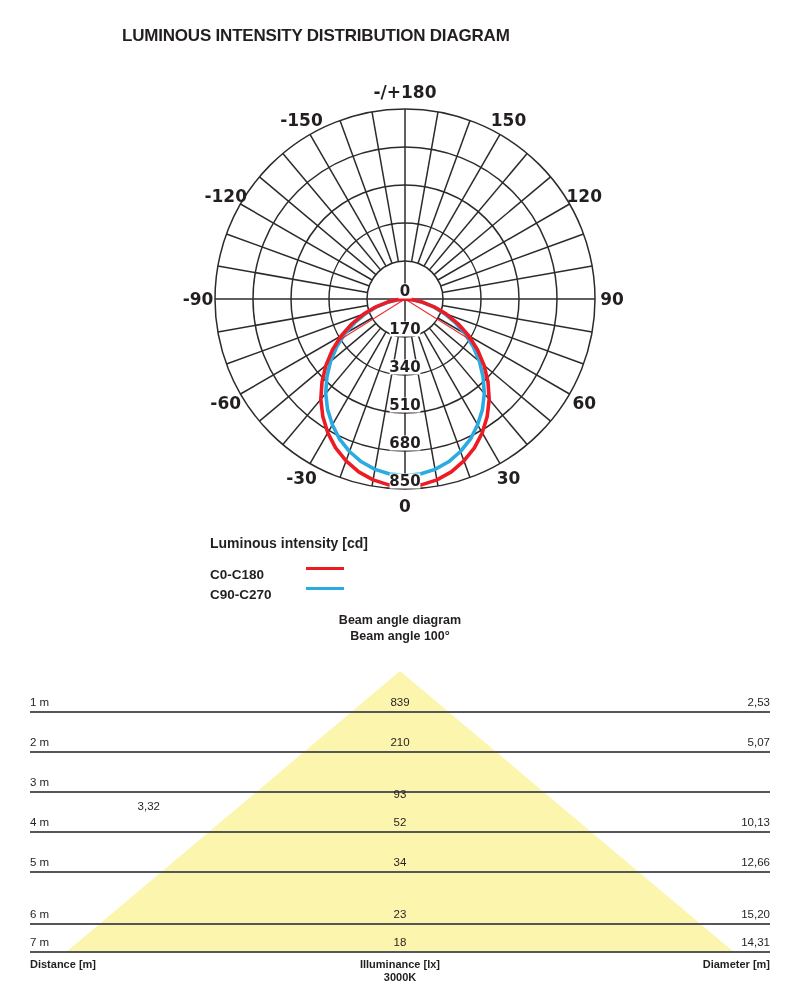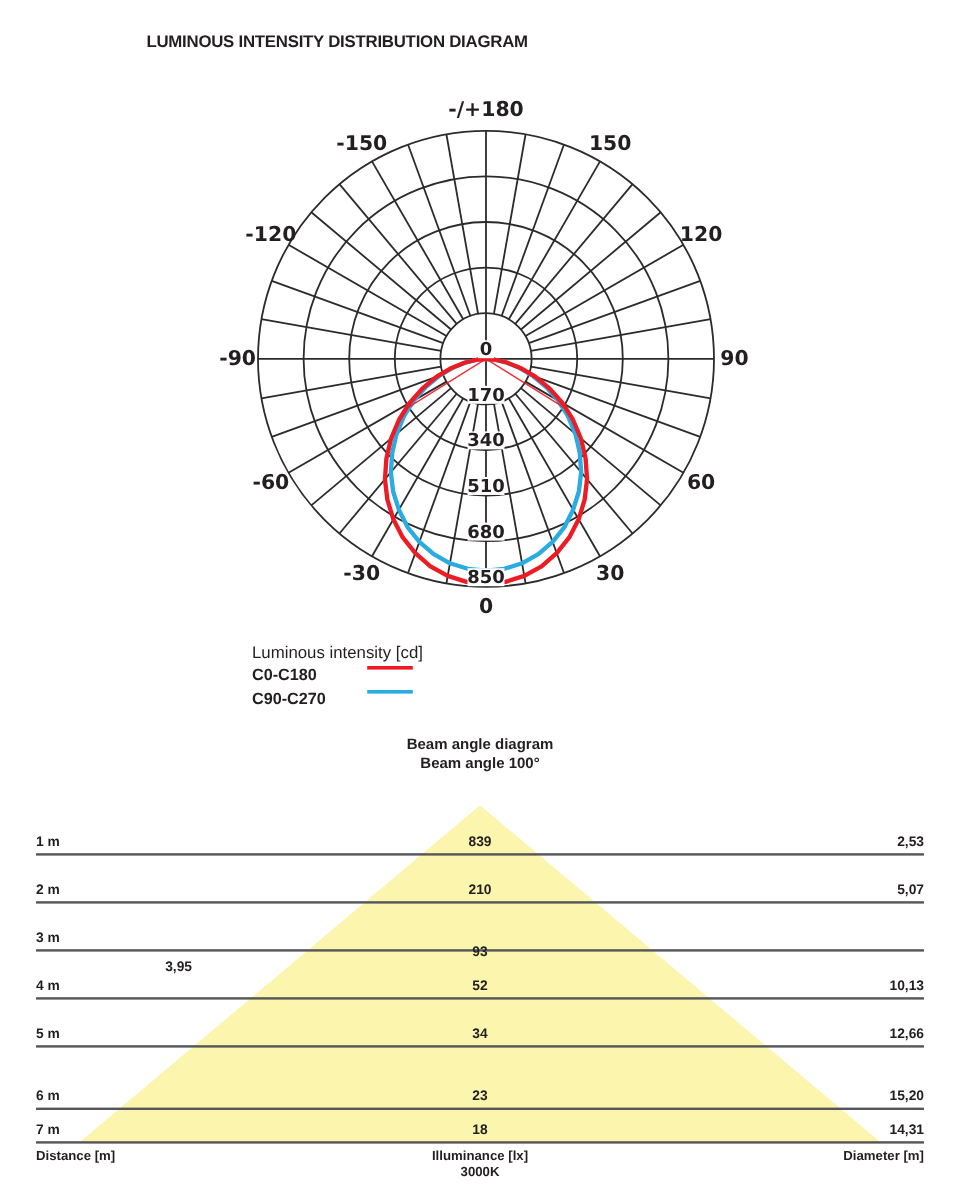--- a/index.html
+++ b/index.html
@@ -2,34 +2,34 @@
 <html><head>
 <meta charset="utf-8">
 <style>
   html,body{margin:0;padding:0;}
   body{
     width:800px;height:1000px;background:#ffffff;position:relative;overflow:hidden;
     font-family:"Liberation Sans",sans-serif;color:#231f20;
   }
   .abs{position:absolute;}
   #page-title{
-    left:122px;top:26px;font-size:14px;font-weight:bold;letter-spacing:-0.2px;white-space:nowrap;text-align:right;
+    left:122px;top:26px;font-size:17px;font-weight:bold;letter-spacing:-0.2px;white-space:nowrap;text-align:right;
   }
   #polar-svg{left:0;top:0;}
   #legend{left:210px;top:535px;}
-  #legend .lg-title{font-size:14px;font-weight:normal;margin-bottom:4px;white-space:nowrap;}
+  #legend .lg-title{font-size:14px;font-weight:bold;margin-bottom:16px;white-space:nowrap;}
   .lg-row{display:flex;height:20px;font-size:13.5px;font-weight:bold;}
   .lg-label{width:96px;white-space:nowrap;}
   .lg-swatch{width:38px;height:3px;display:inline-block;}
   #beam-header{left:0;top:612px;width:800px;text-align:center;font-weight:bold;font-size:12.5px;line-height:1.3;}
   #cone-svg{left:0;top:660px;}
   .beam-row{
     position:absolute;left:30px;width:740px;height:15px;
     border-bottom:2px solid #55565a;display:flex;
-    font-size:11.5px;font-weight:bold;line-height:12px;white-space:nowrap;
+    font-size:11.5px;font-weight:normal;line-height:12px;white-space:nowrap;
   }
   .bc-left{width:130px;text-align:left;}
   .bc-mid{flex:1;text-align:center;}
   .bc-right{width:130px;text-align:right;}
   #beam-footer{
     left:30px;top:958px;width:740px;display:flex;
     font-size:11px;font-weight:bold;line-height:13px;white-space:nowrap;
   }
   #beam-footer .bf-left{width:200px;text-align:left;}
   #beam-footer .bf-mid{flex:1;text-align:center;}
@@ -146,21 +146,21 @@
       <span class="bc-right">2,53</span>
     </div>
     <div class="beam-row" style="top: 736px;">
       <span class="bc-left">2 m</span>
       <span class="bc-mid">210</span>
       <span class="bc-right">5,07</span>
     </div>
     <div class="beam-row" style="top: 776px; flex-direction: column;">
       <span class="bc-left">3 m</span>
       <span class="bc-mid">93</span>
-      <span class="bc-right">3,95</span>
+      <span class="bc-right">3,32</span>
     </div>
     <div class="beam-row" style="top: 816px;">
       <span class="bc-left">4 m</span>
       <span class="bc-mid">52</span>
       <span class="bc-right">10,13</span>
     </div>
     <div class="beam-row" style="top: 856px;">
       <span class="bc-left">5 m</span>
       <span class="bc-mid">34</span>
       <span class="bc-right">12,66</span>

